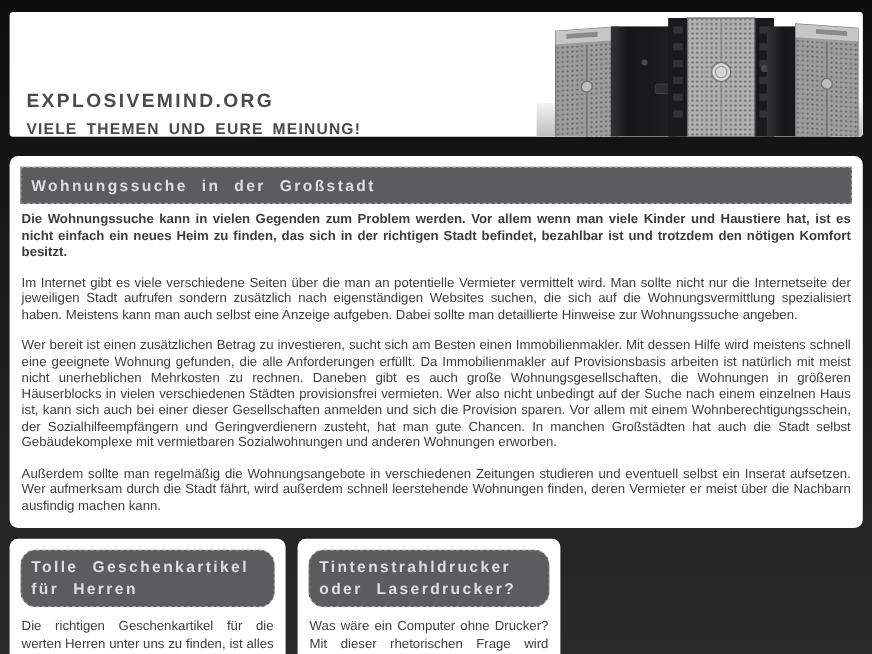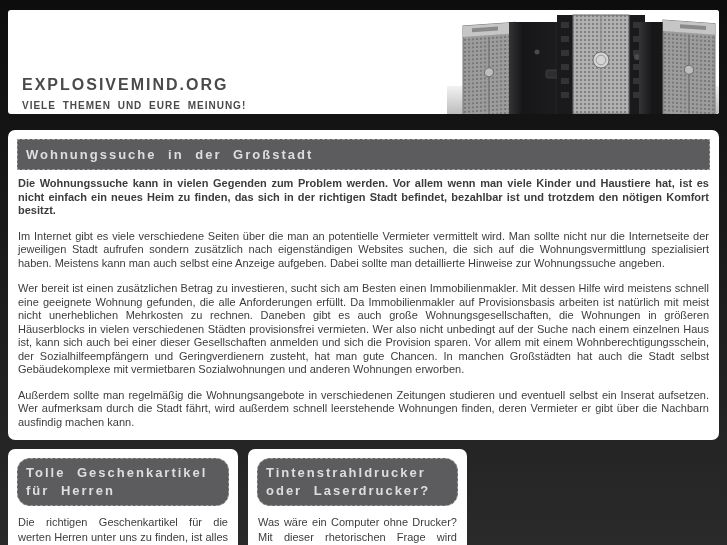--- a/index.html
+++ b/index.html
@@ -13,21 +13,21 @@
   .site-header{
     position:absolute;left:8px;top:10px;width:711px;height:104px;
     border-radius:3px;overflow:hidden;
   }
   .brand{position:absolute;left:14px;top:24px;margin-top:42px;}
   .site-title{
     font-size:16px;font-weight:bold;letter-spacing:2px;color:#4a4a4a;
     margin:0;cursor:pointer;white-space:nowrap;
   }
   .site-tagline{
-    font-size:10px;font-weight:bold;letter-spacing:1px;word-spacing:3px;
+    font-size:13px;font-weight:bold;letter-spacing:1px;word-spacing:3px;
     color:#4a4a4a;margin-top:6px;white-space:nowrap;
   }
   .header-art{position:absolute;right:0;top:0;width:272px;height:104px;}
   
   .bar-heading{
     background:#5c5c5e;border:1px dashed #9a9a9a;color:#dedede;
     font-weight:bold;font-size:13px;letter-spacing:2px;word-spacing:6px;
     margin:0;
   }
   
@@ -134,21 +134,21 @@
       <circle cx="26" cy="48" r="4.5" fill="#bdbdbd" stroke="#6e6e6e"></circle>
     </g>
   </svg>
 </div>
 
 <div class="article-panel panel">
   <h1 class="bar-heading">Wohnungssuche in der Großstadt</h1>
   <p>Die Wohnungssuche kann in vielen Gegenden zum Problem werden. Vor allem wenn man viele Kinder und Haustiere hat, ist es nicht einfach ein neues Heim zu finden, das sich in der richtigen Stadt befindet, bezahlbar ist und trotzdem den nötigen Komfort besitzt.</p>
   <p>Im Internet gibt es viele verschiedene Seiten über die man an potentielle Vermieter vermittelt wird. Man sollte nicht nur die Internetseite der jeweiligen Stadt aufrufen sondern zusätzlich nach eigenständigen Websites suchen, die sich auf die Wohnungsvermittlung spezialisiert haben. Meistens kann man auch selbst eine Anzeige aufgeben. Dabei sollte man detaillierte Hinweise zur Wohnungssuche angeben.</p>
   <p>Wer bereit ist einen zusätzlichen Betrag zu investieren, sucht sich am Besten einen Immobilienmakler. Mit dessen Hilfe wird meistens schnell eine geeignete Wohnung gefunden, die alle Anforderungen erfüllt. Da Immobilienmakler auf Provisionsbasis arbeiten ist natürlich mit meist nicht unerheblichen Mehrkosten zu rechnen. Daneben gibt es auch große Wohnungsgesellschaften, die Wohnungen in größeren Häuserblocks in vielen verschiedenen Städten provisionsfrei vermieten. Wer also nicht unbedingt auf der Suche nach einem einzelnen Haus ist, kann sich auch bei einer dieser Gesellschaften anmelden und sich die Provision sparen. Vor allem mit einem Wohnberechtigungsschein, der Sozialhilfeempfängern und Geringverdienern zusteht, hat man gute Chancen. In manchen Großstädten hat auch die Stadt selbst Gebäudekomplexe mit vermietbaren Sozialwohnungen und anderen Wohnungen erworben.</p>
-  <p>Außerdem sollte man regelmäßig die Wohnungsangebote in verschiedenen Zeitungen studieren und eventuell selbst ein Inserat aufsetzen. Wer aufmerksam durch die Stadt fährt, wird außerdem schnell leerstehende Wohnungen finden, deren Vermieter er gibt über die Nachbarn ausfindig machen kann.</p>
+  <p>Außerdem sollte man regelmäßig die Wohnungsangebote in verschiedenen Zeitungen studieren und eventuell selbst ein Inserat aufsetzen. Wer aufmerksam durch die Stadt fährt, wird außerdem schnell leerstehende Wohnungen finden, deren Vermieter er meist über die Nachbarn ausfindig machen kann.</p>
 </div>
 
 <div class="teaser-row">
   <div class="teaser-card first">
     <h2 class="bar-heading">Tolle Geschenkartikel für Herren</h2>
     <p>Die richtigen Geschenkartikel für die werten Herren unter uns zu finden, ist alles andere als einfach. Dabei gibt es</p>
   </div>
   <div class="teaser-card second">
     <h2 class="bar-heading">Tintenstrahldrucker oder Laserdrucker?</h2>
     <p>Was wäre ein Computer ohne Drucker? Mit dieser rhetorischen Frage wird eigentlich schon die Bedeutung von Druckern in der</p>

